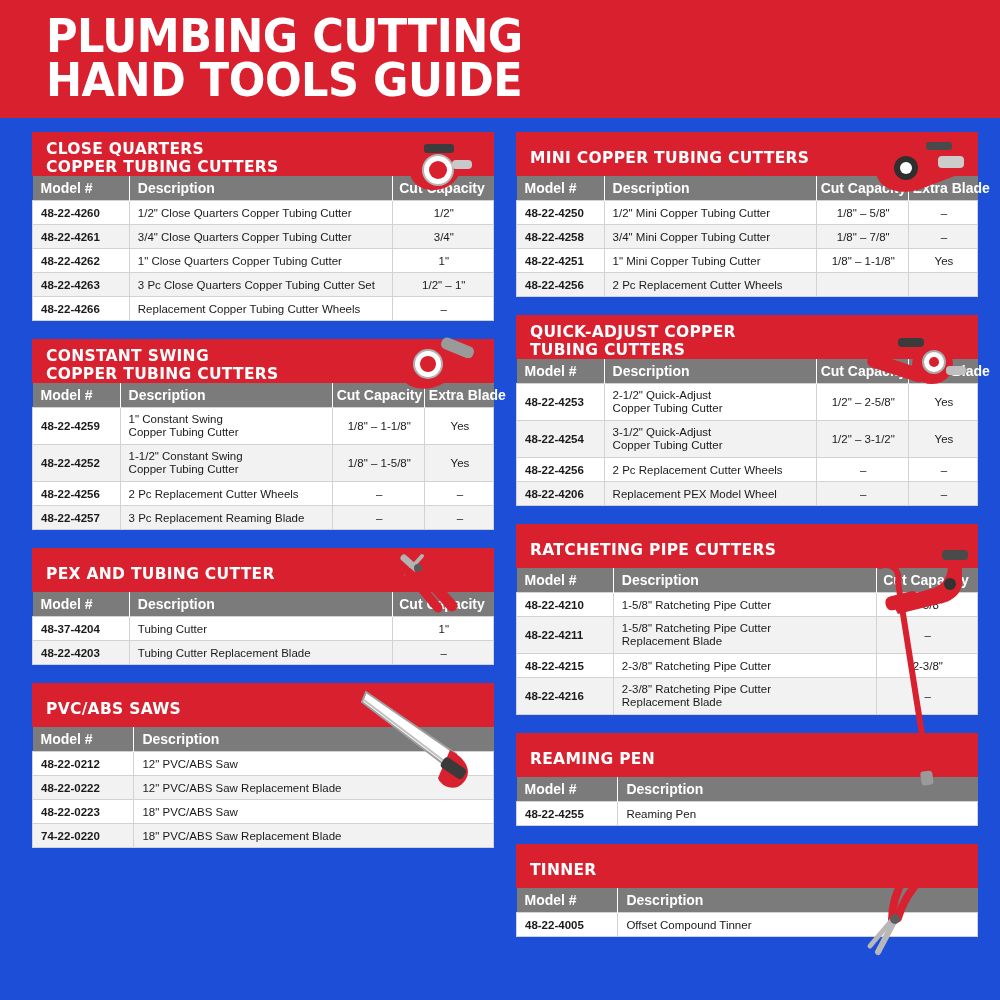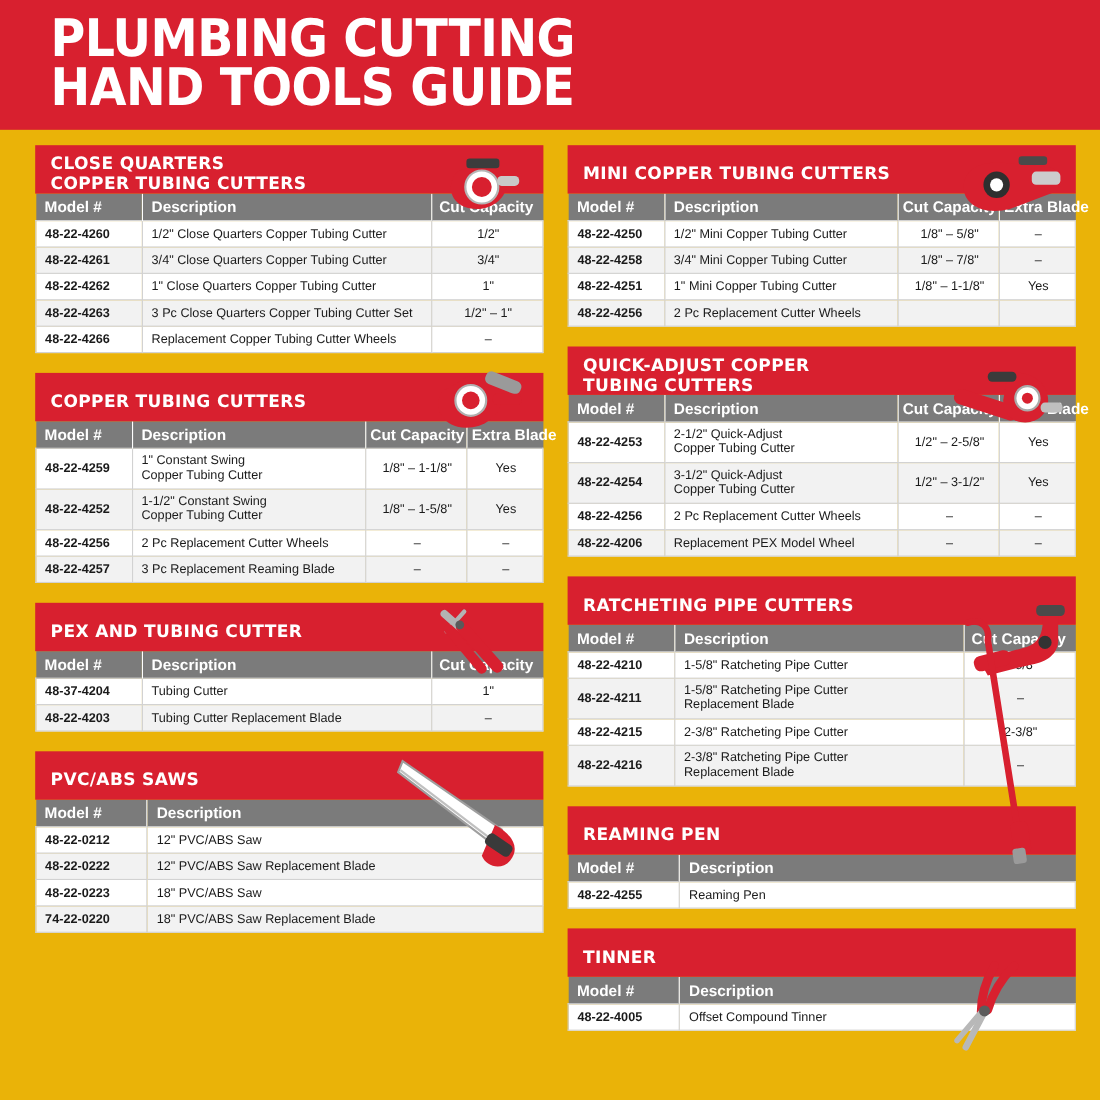--- a/index.html
+++ b/index.html
@@ -5,21 +5,21 @@
   * { box-sizing: border-box; }
   html, body {
     margin: 0; padding: 0;
     width: 1000px; height: 1000px;
     background: #ffffff;
     font-family: "Liberation Sans", sans-serif;
   }
   .page {
     position: relative;
     width: 1000px; height: 1000px;
-    background: #eab308;
+    background: #1d4ed8;
     overflow: hidden;
   }
 
   
   .header {
     background: #d8202f;
     padding: 14px 0 14px 46px;
     height: 118px;
   }
   .header h1 {
@@ -162,20 +162,21 @@
                 <td class="model">48-22-4266</td>
                 <td>Replacement Copper Tubing Cutter Wheels</td>
                 <td class="ctr">–</td>
               </tr>
             </tbody>
           </table>
         </div>
         <div class="section">
           <div class="sec-bar">
             <div>
+              <span>CONSTANT SWING</span>
               <span>COPPER TUBING CUTTERS</span>
             </div>
           </div>
           <table>
             <colgroup>
               <col style="width: 19%;">
               <col style="width: 46%;">
               <col style="width: 20%;">
               <col style="width: 15%;">
             </colgroup>

